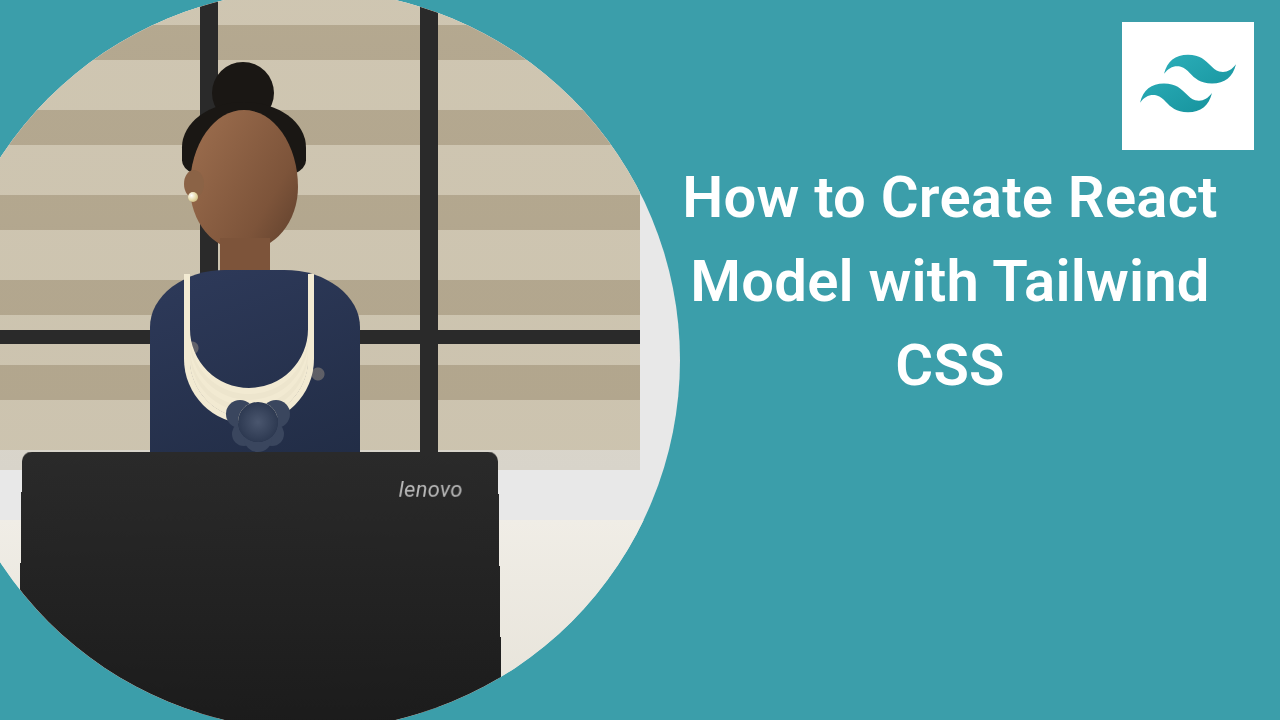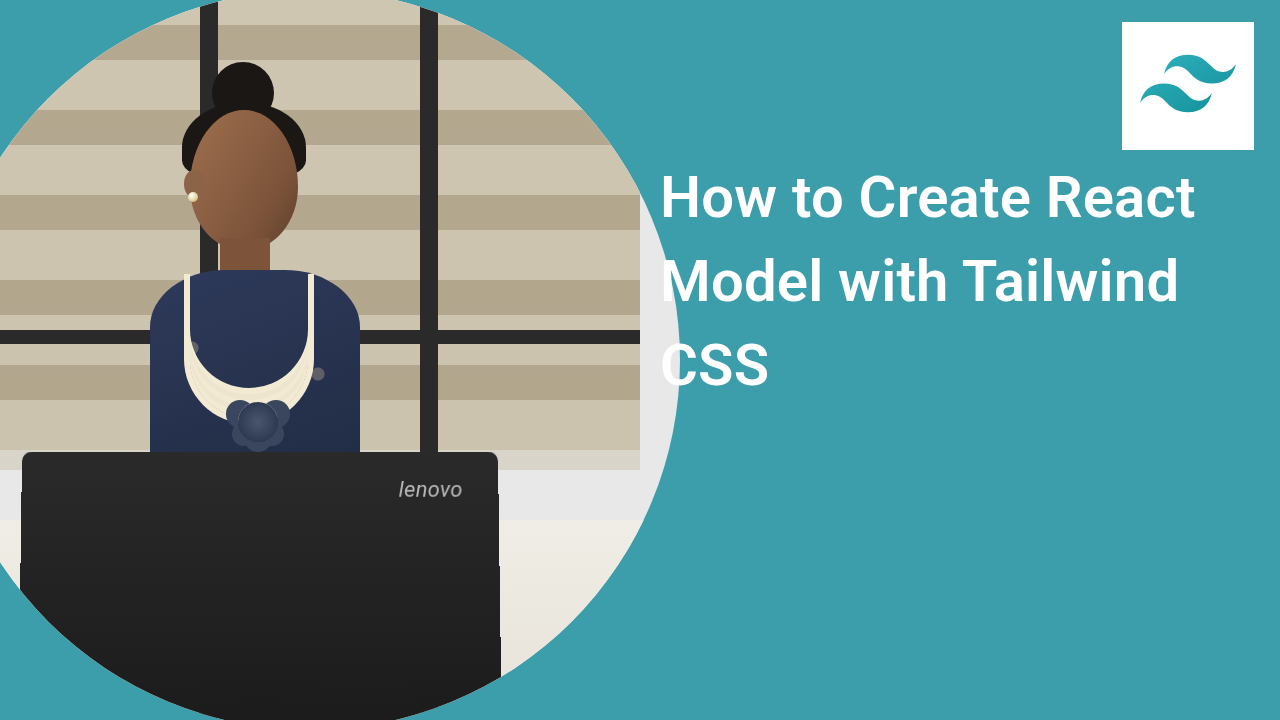--- a/index.html
+++ b/index.html
@@ -217,21 +217,21 @@
     
     .title {
       position: absolute;
       top: 155px;
       left: 660px;
       width: 580px;
       color: #ffffff;
       font-weight: 600;
       font-size: 58px;
       line-height: 1.45;
-      text-align: left;
+      text-align: center;
       letter-spacing: 0.2px;
     }
     
     .logo-badge {
       position: absolute;
       top: 22px;
       right: 26px;
       width: 132px;
       height: 128px;
       background: #ffffff;

